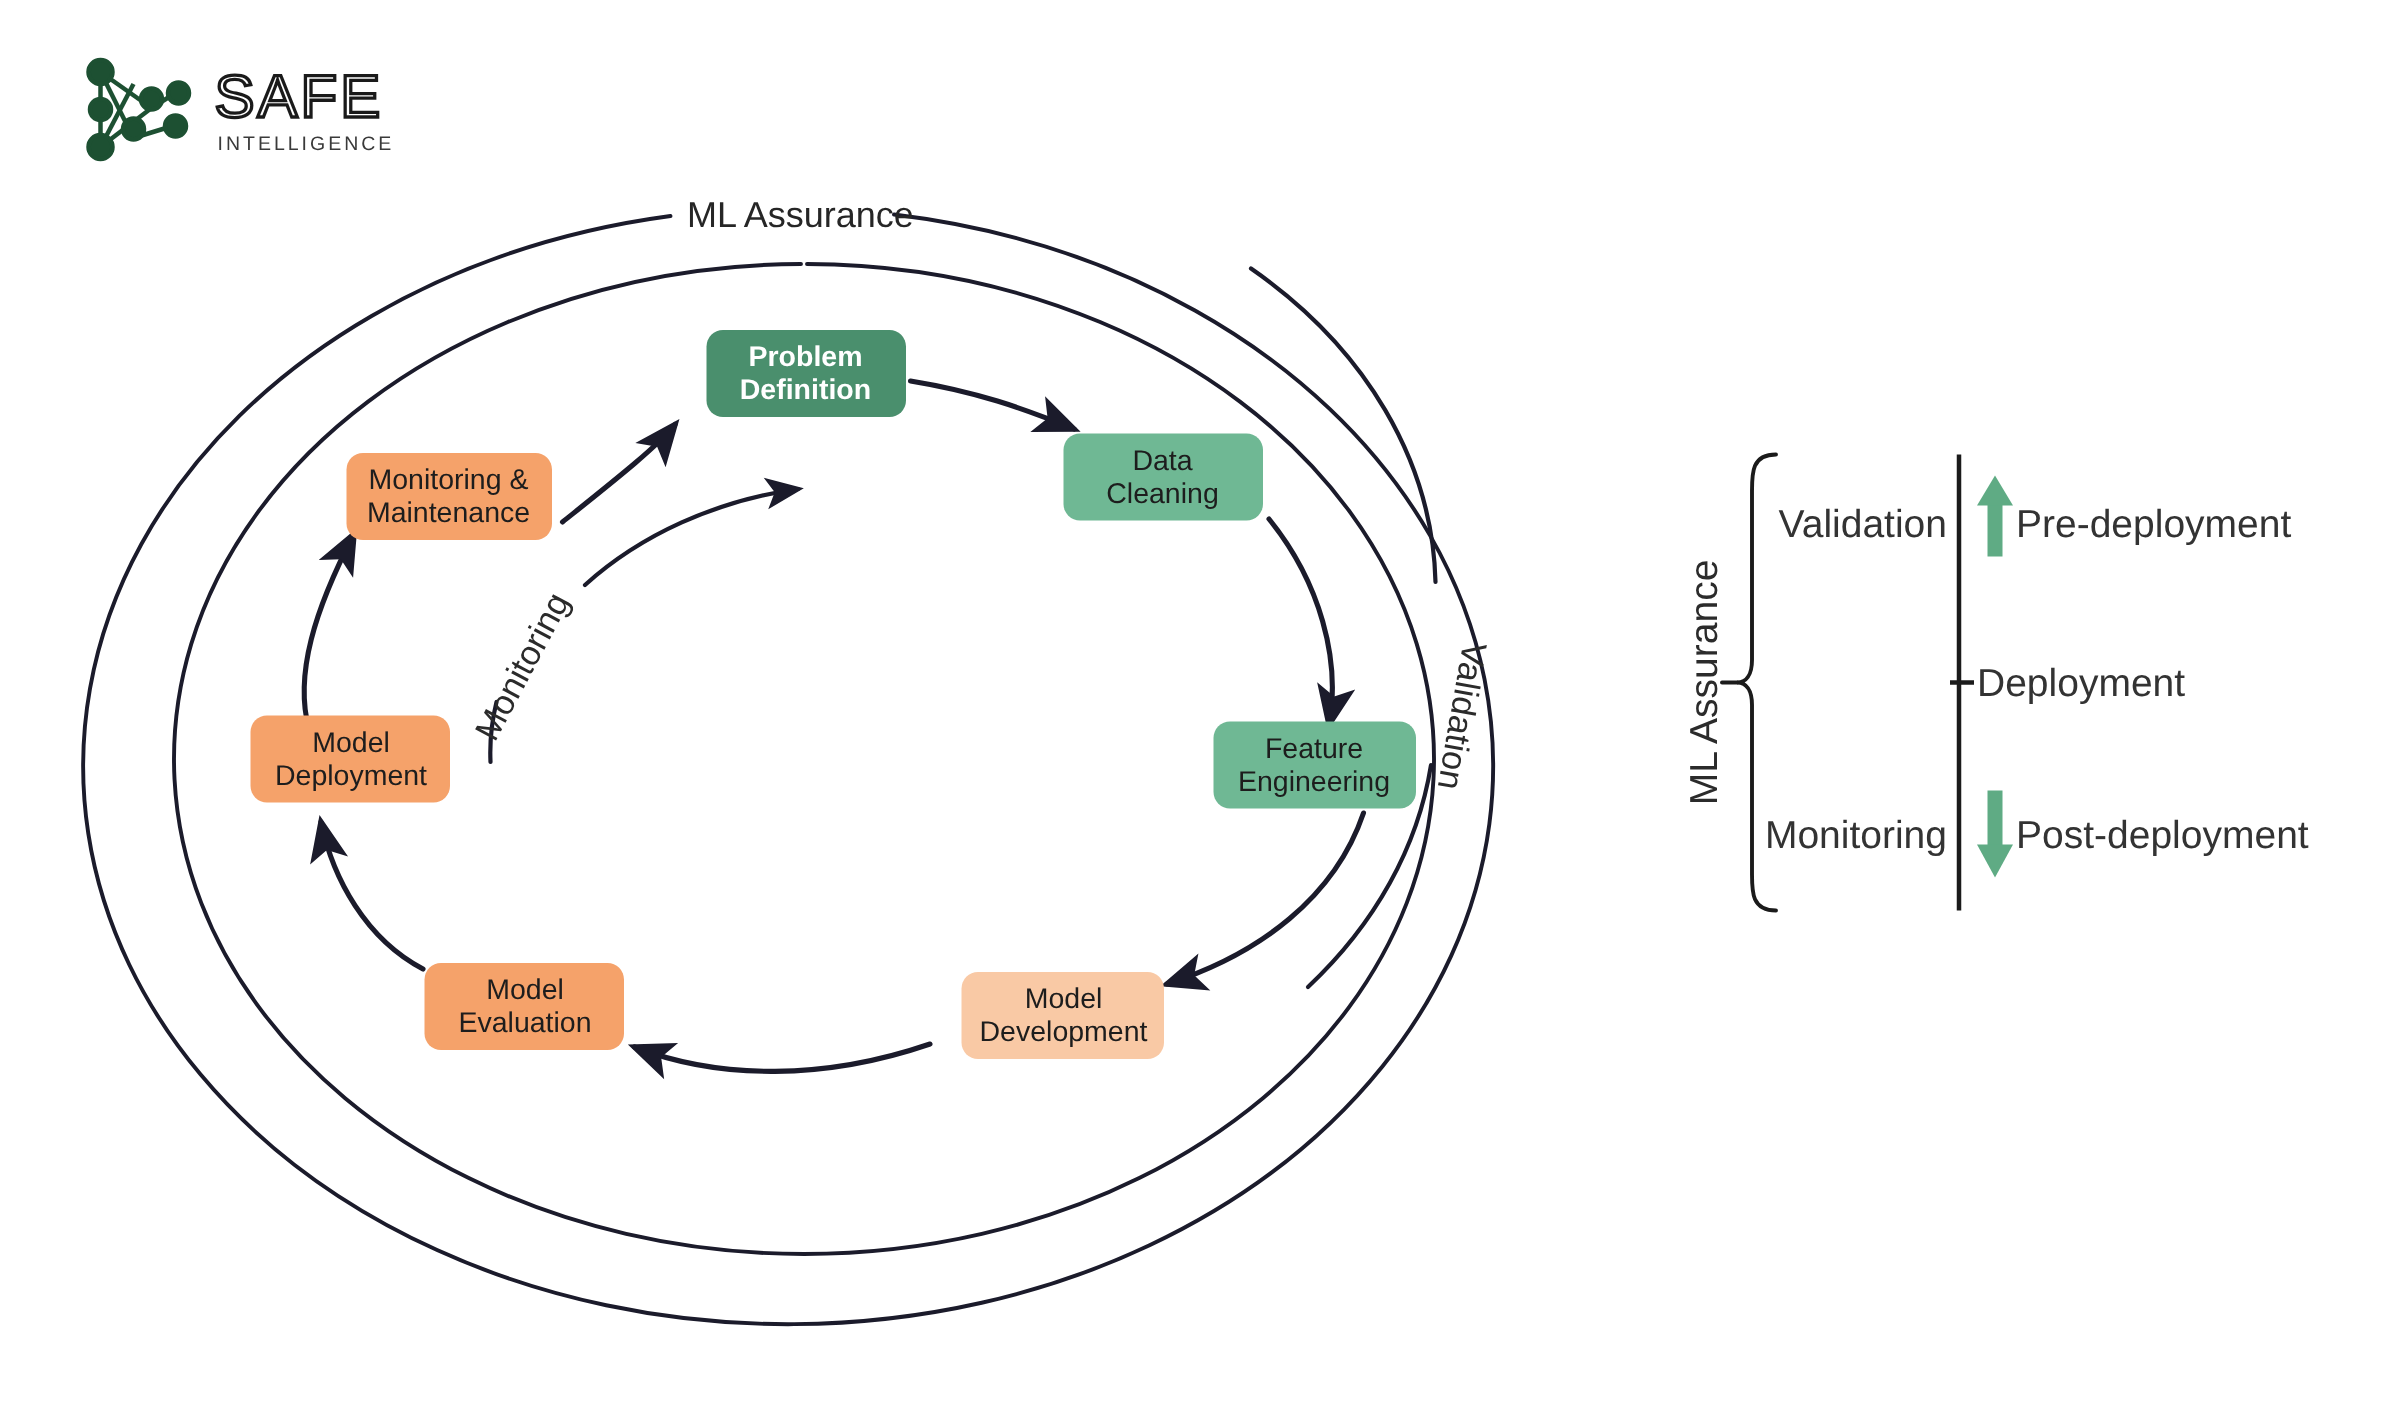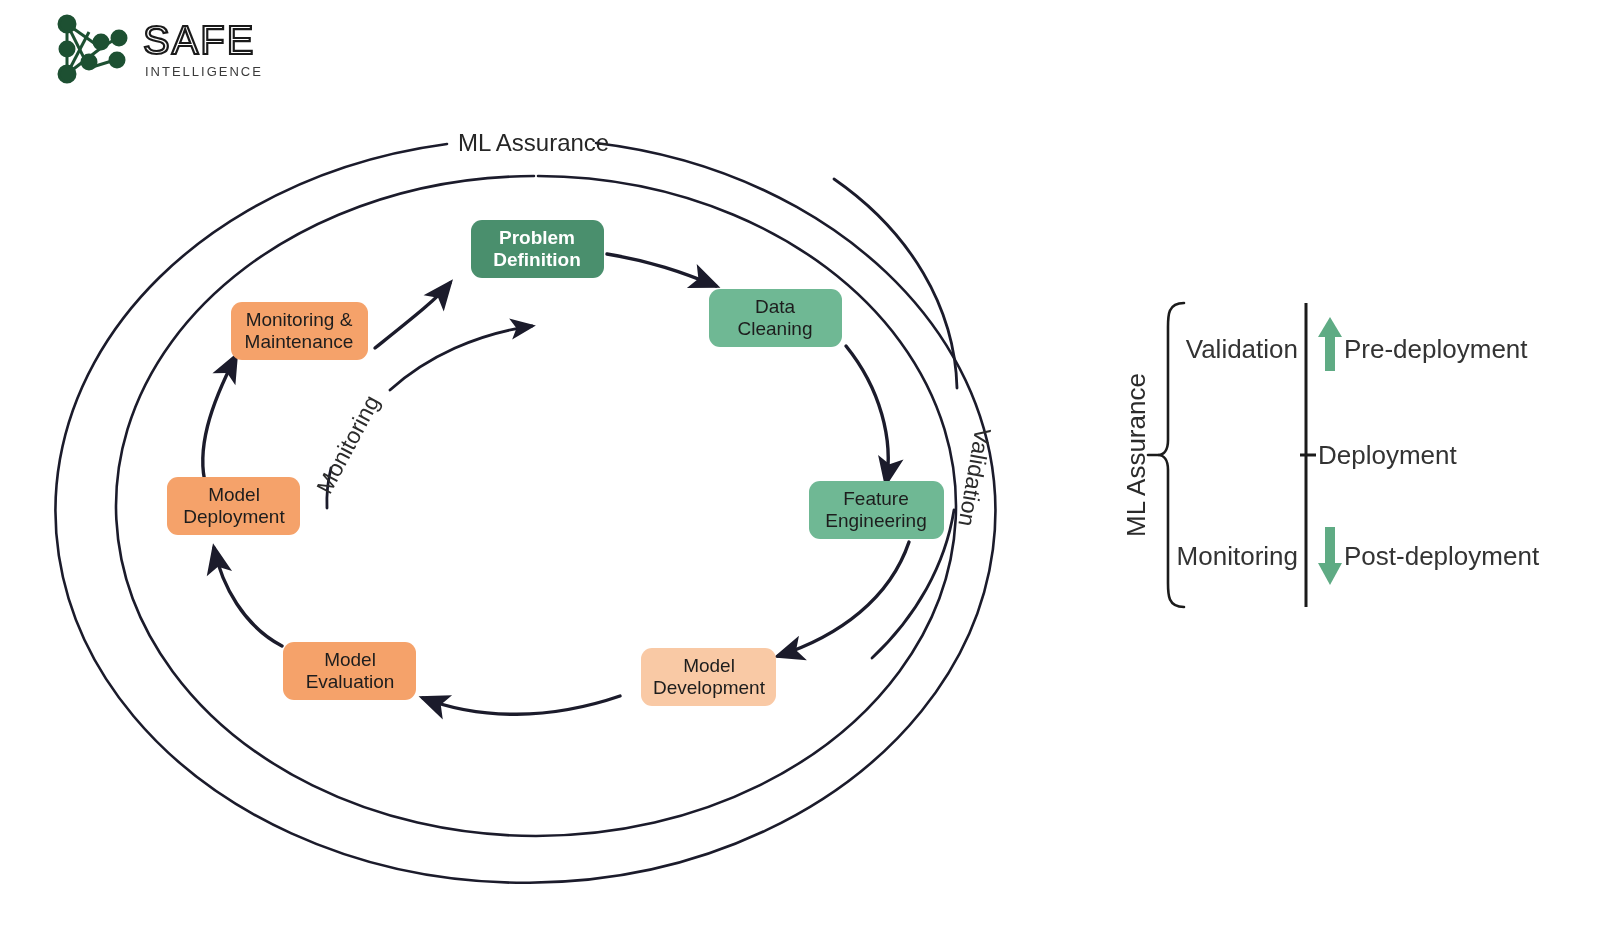--- a/index.html
+++ b/index.html
@@ -43,21 +43,21 @@
   .logo-word{
     font-family:"Liberation Sans", sans-serif;
     letter-spacing:2px;
   }
 </style>
 </head>
 <body>
 
 <div id="root">
 
-  <div style="position:absolute;left:45px;top:12px;width:260px;height:72px;">
+  <div style="position:absolute;left:45px;top:36px;width:260px;height:72px;">
     <svg width="260" height="72" viewBox="0 0 260 72">
       <g fill="#1d5032" stroke="#1d5032" stroke-width="3">
         <line x1="22" y1="12" x2="22" y2="62"></line>
         <line x1="22" y1="12" x2="56" y2="36"></line>
         <line x1="22" y1="62" x2="56" y2="36"></line>
         <line x1="22" y1="12" x2="44" y2="56"></line>
         <line x1="22" y1="62" x2="44" y2="20"></line>
         <line x1="56" y1="36" x2="72" y2="26"></line>
         <line x1="44" y1="56" x2="70" y2="48"></line>
         <circle cx="22" cy="12" r="8"></circle>

